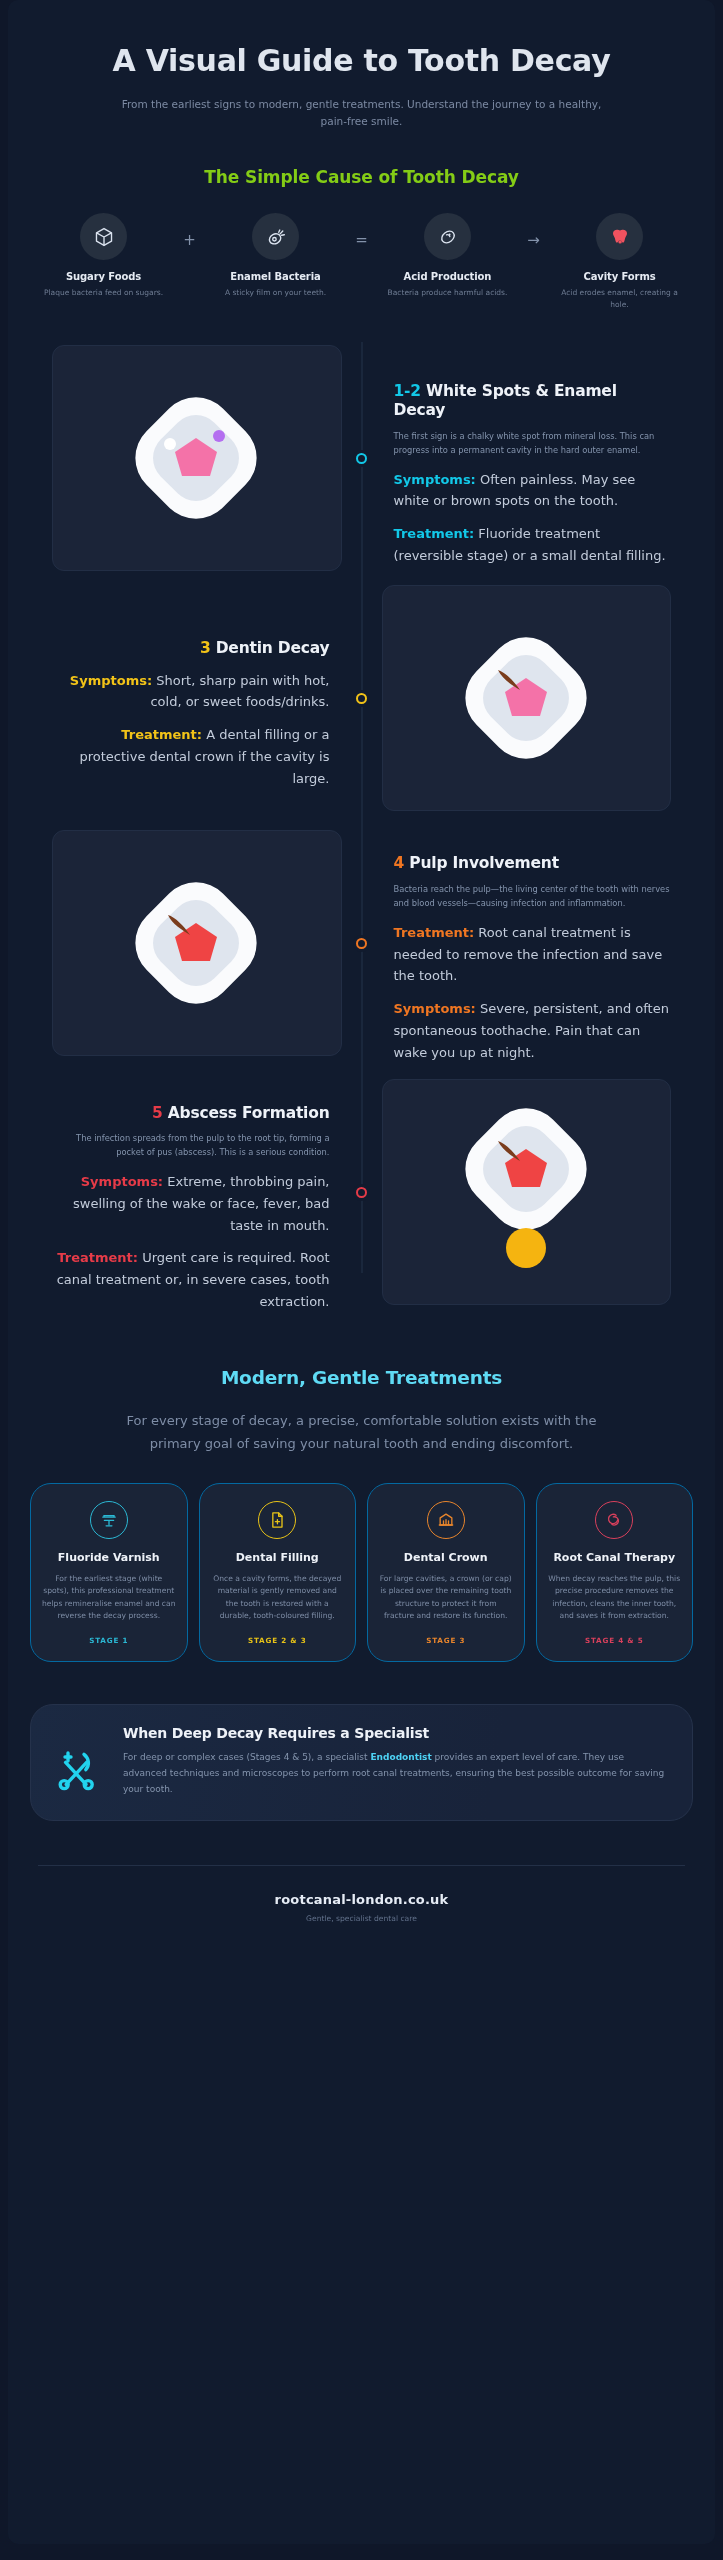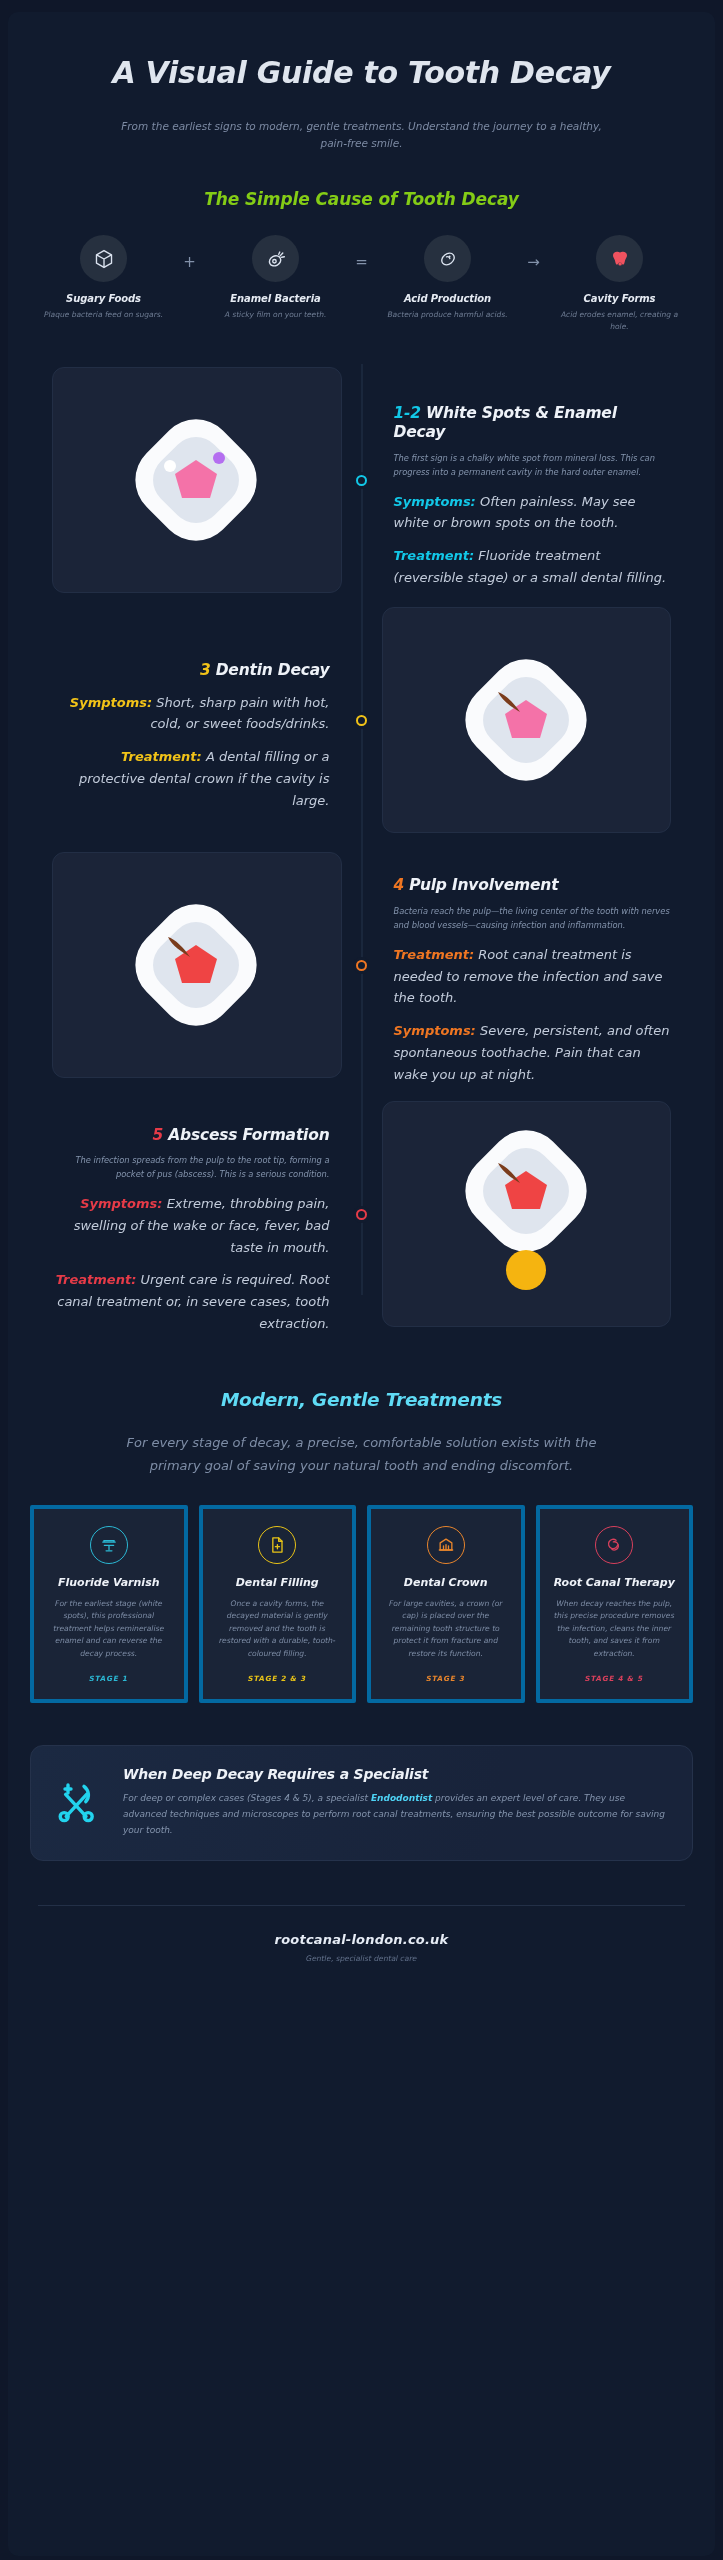--- a/index.html
+++ b/index.html
@@ -10,39 +10,38 @@
   .page {
     position: relative;
     width: 723px;
     height: 2560px;
     background: #0f1729;
     overflow: hidden;
     margin: 0 auto;
   }
   .inner {
     position: absolute;
-    left: 8px; top: 12px;
+    left: 8px; top: 0;
     width: 707px; height: 2544px;
     background: #111b2e;
     border-radius: 10px;
     overflow: hidden;
-    font-style: italic;
   }
 
   
   .hero { padding: 44px 36px 0; text-align: center; }
   .hero h1 {
     font-size: 30px;
     font-weight: 700;
     letter-spacing: -0.3px;
     color: #dfe5ee;
     line-height: 1.15;
   }
   .hero p.sub {
-    margin: 27px auto 0;
+    margin: 17px auto 0;
     max-width: 500px;
     font-size: 10.5px;
     line-height: 1.7;
     color: #7c8aa3;
   }
 
   .cause-head {
     margin-top: 36px;
     text-align: center;
     font-size: 17px;
@@ -162,22 +161,22 @@
     font-size: 13px; line-height: 1.75; color: #7e8da6;
   }
   .treat-grid {
     margin-top: 28px;
     padding: 0 22px;
     display: flex; gap: 11px;
   }
   .tcard {
     flex: 1;
     background: #1a2437;
-    border: 4px solid #0369a1;
-    border-radius: 2px;
+    border: 1px solid #0369a1;
+    border-radius: 21px;
     padding: 17px 11px 16px;
     text-align: center;
     display: flex; flex-direction: column;
   }
   .tc-ring {
     width: 38px; height: 38px; margin: 0 auto 12px;
     border-radius: 50%;
     border: 1.6px solid currentColor;
     display: flex; align-items: center; justify-content: center;
   }
@@ -193,23 +192,23 @@
     letter-spacing: 0.8px;
   }
 
   
   .spec {
     margin: 42px 22px 0;
     background: linear-gradient(100deg,#1b2942 0%, #18233a 70%);
     border: 1px solid #253category;
     border: 1px solid #253burger;
     border: 1px solid #25324b;
-    border-radius: 13px;
+    border-radius: 23px;
     padding: 20px 22px 22px;
-    display: flex; gap: 18px; align-items: center;
+    display: flex; gap: 18px; align-items: flex-end;
   }
   .spec-icon { flex: none; width: 52px; padding-top: 4px; }
   .spec h3 {
     font-size: 14px; font-weight: 700; color: #eef2f8; letter-spacing: -0.2px;
   }
   .spec p {
     margin-top: 8px; font-size: 9px; line-height: 1.8; color: #8494ad;
   }
   .spec p b { color: #4ed3f5; }
 

